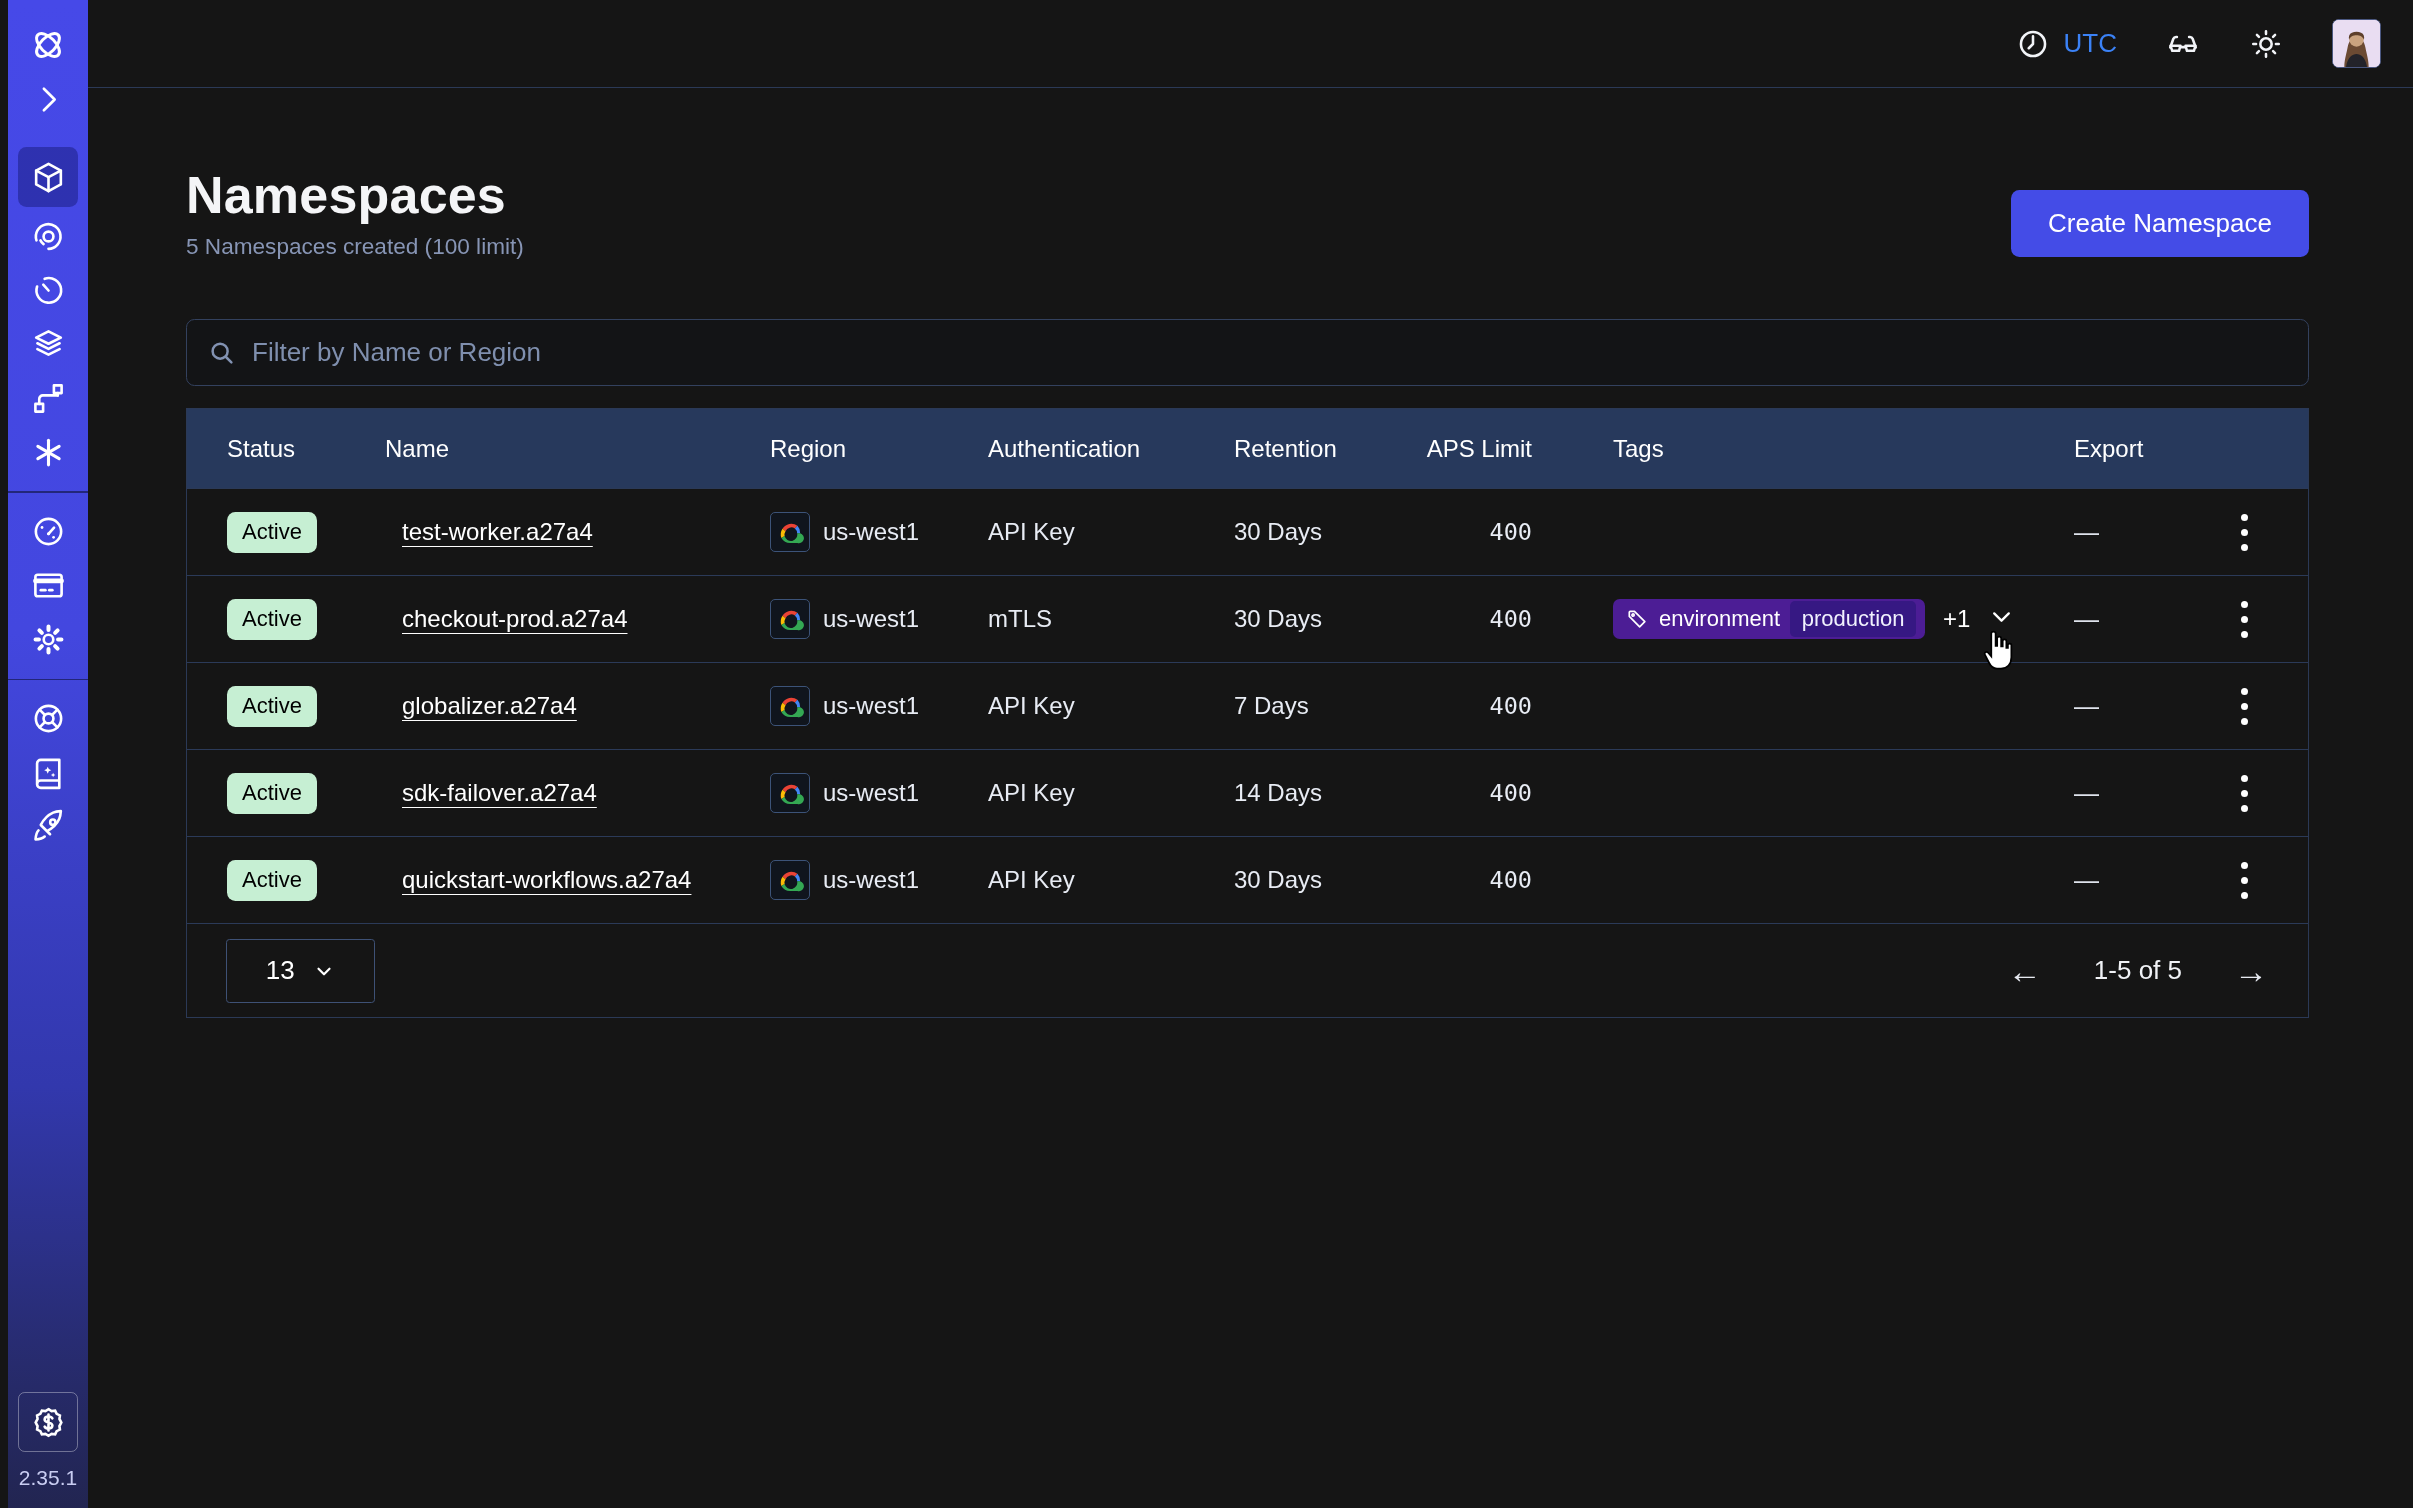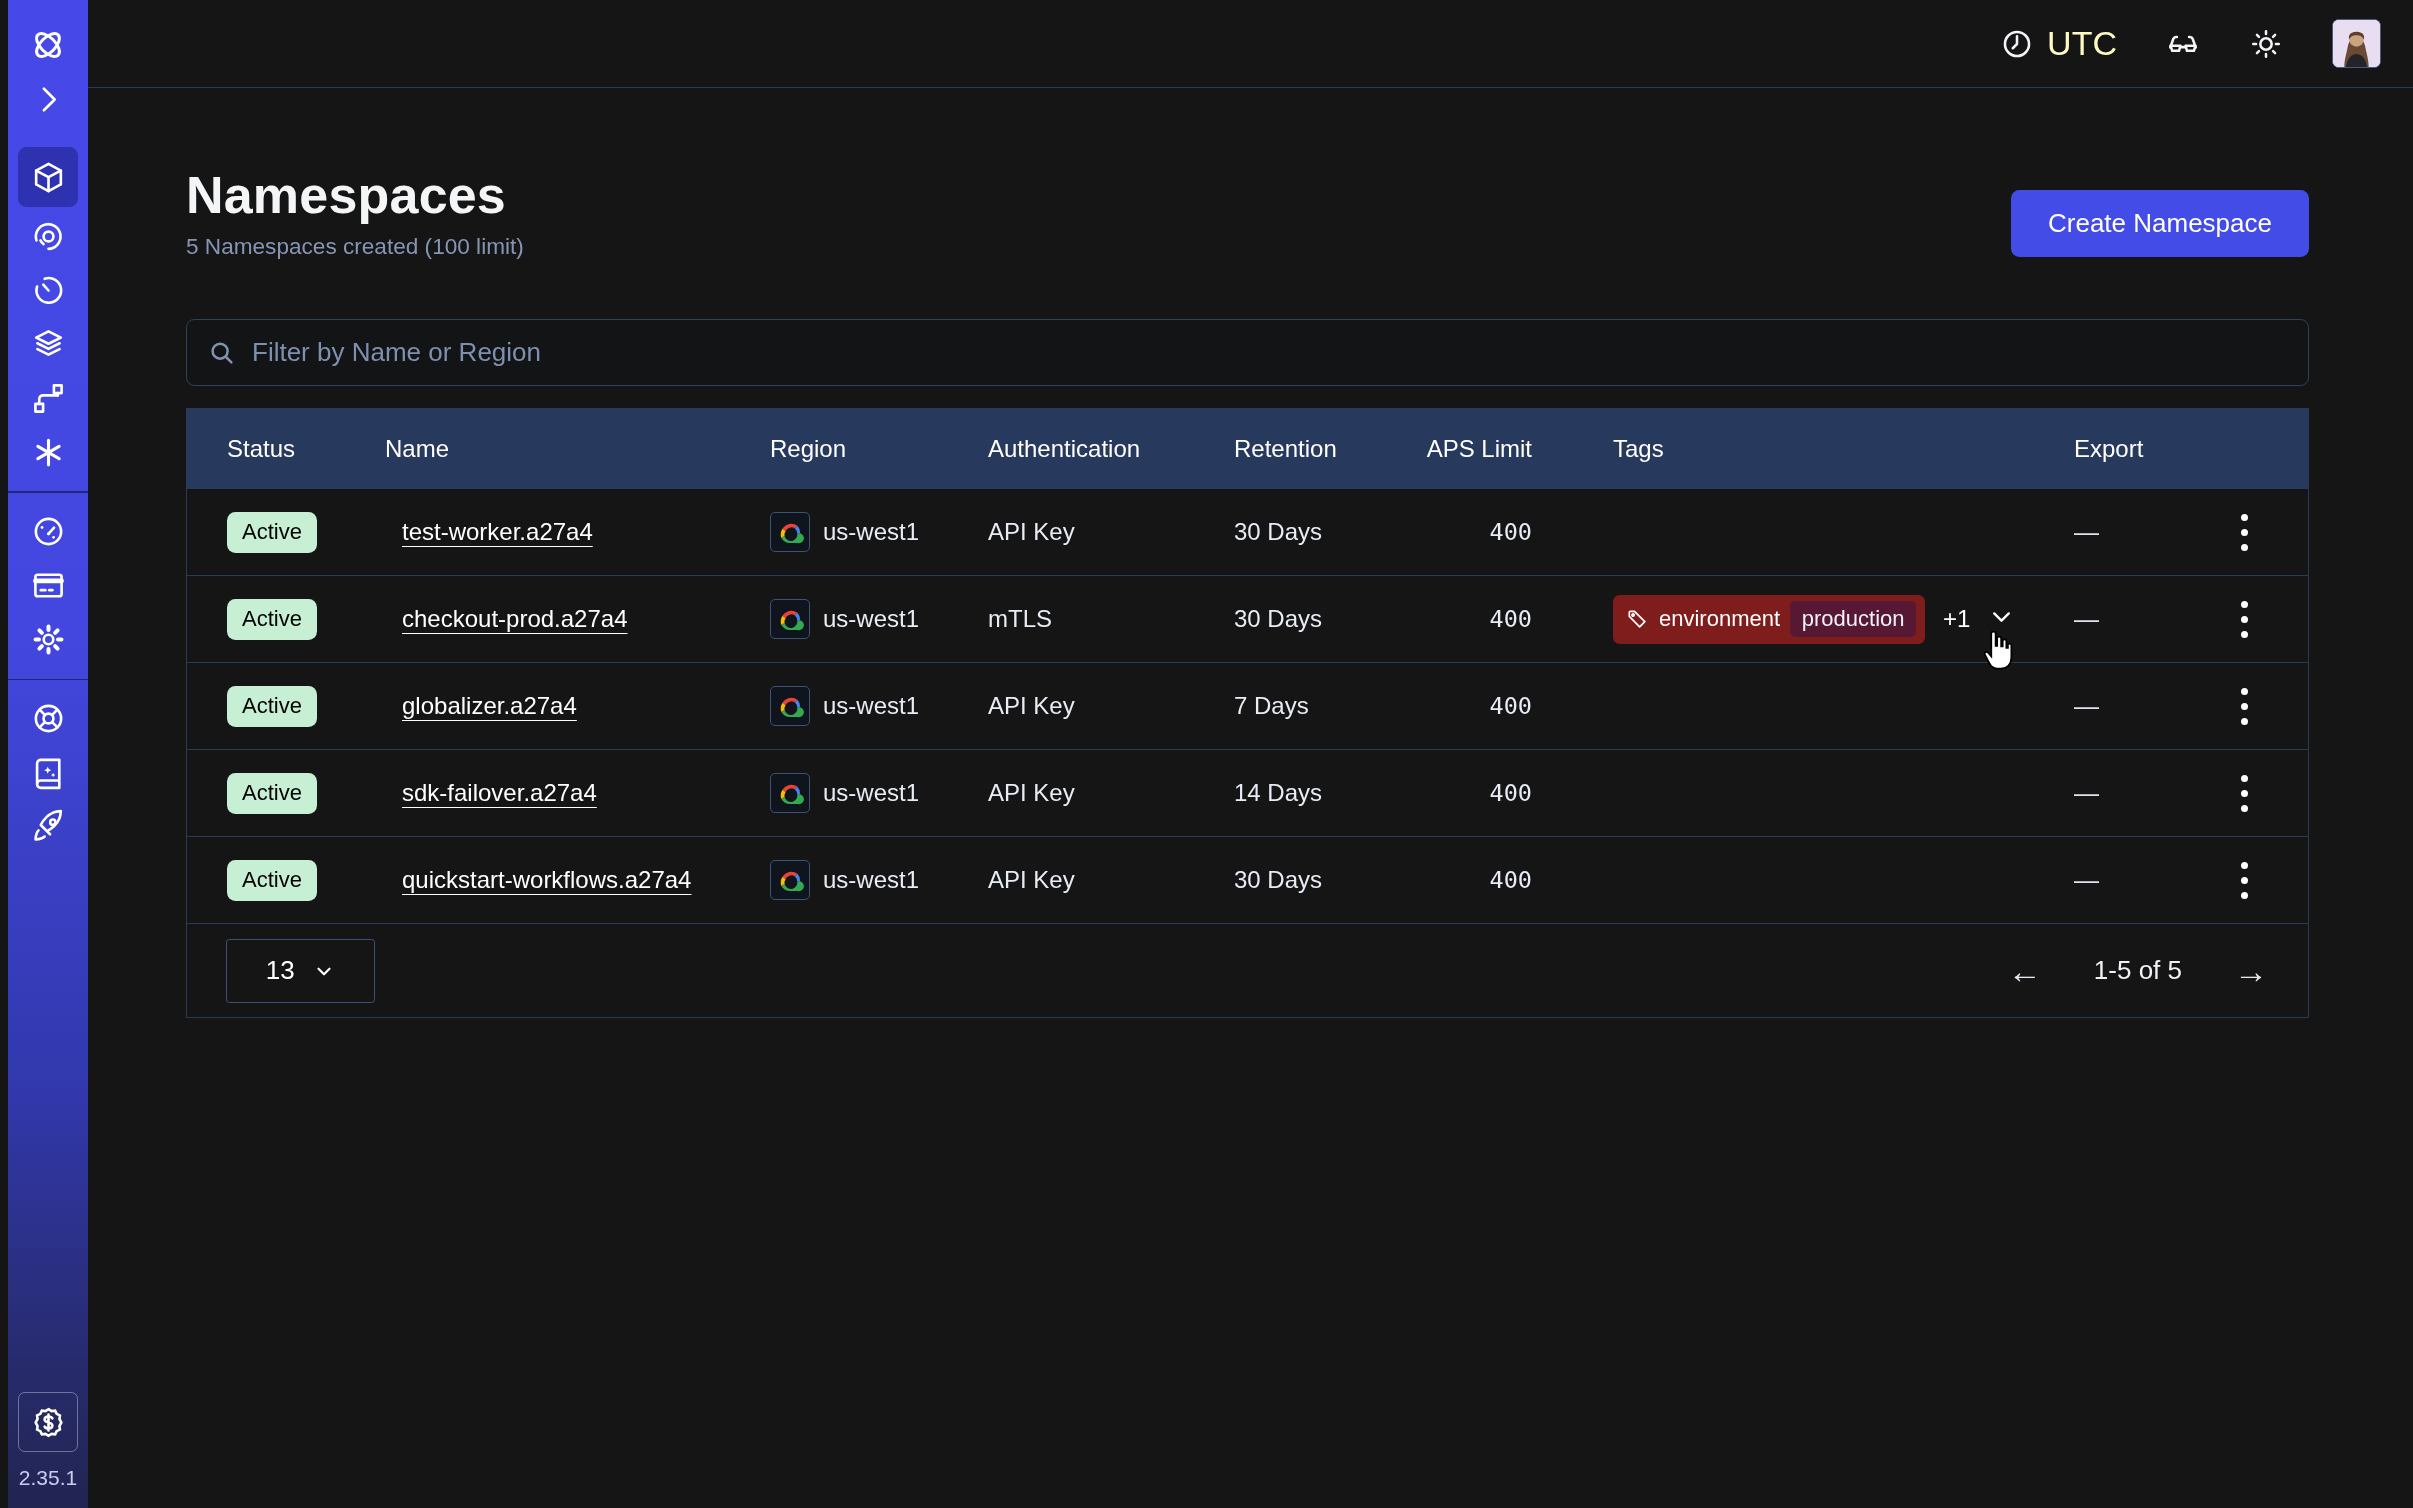--- a/index.html
+++ b/index.html
@@ -35,21 +35,21 @@
   .badge-btn svg { width:37px; height:37px; stroke:#fff; fill:none; stroke-width:1.7; stroke-linecap:round; }
   .version { font-size:21px; color:#c9cdf2; padding-bottom:5px; }
 
   
   .topbar {
     margin-left:80px; height:88px; border-bottom:1.7px solid #2b3956;
     display:flex; align-items:center; justify-content:flex-end; gap:49px; padding-right:32px;
   }
   .tz { display:flex; align-items:center; gap:13.4px; cursor:pointer; }
   .tz svg, .top-icon svg { width:34px; height:34px; stroke:#f2f4f8; fill:none; stroke-width:1.8; stroke-linecap:round; stroke-linejoin:round; }
-  .tz-label { font-size:34px; color:#fef9c3; }
+  .tz-label { font-size:26px; color:#3b82f6; }
   .top-icon { display:flex; align-items:center; cursor:pointer; }
   .avatar { width:49px; height:49px; border-radius:6.7px; border:1.7px solid #4a5780; overflow:hidden; cursor:pointer; background:#e9ddf2; }
   .avatar svg { width:100%; height:100%; display:block; }
 
   
   .main { margin-left:80px; padding:0 104px 0 106px; }
   .page-head { display:flex; justify-content:space-between; margin-top:80px; }
   .page-title { font-size:52px; font-weight:700; letter-spacing:0.2px; color:#f4f5f7; line-height:1.05; }
   .page-sub { margin-top:11.7px; font-size:22.6px; color:#8795b5; }
   .create-btn {
@@ -87,21 +87,21 @@
     display:inline-block; background:#c6efd3; color:#000000; font-size:22px; font-weight:500;
     padding:7.5px 15px; border-radius:8.4px;
   }
   .name-link { color:#ffffff; text-decoration:underline; text-underline-offset:5.9px; text-decoration-thickness:1.3px; cursor:pointer;margin-left:17px; }
   .region-cell { display:flex; align-items:center; gap:13px; }
   .gcp-box { width:40px; height:40px; border:1.7px solid #3c5378; border-radius:5px; background:#10151d; display:flex; align-items:center; justify-content:center; }
   .gcp-box svg { width:27px; height:27px; }
   .aps-cell { justify-self:end; font-family:"DejaVu Sans Mono", monospace; font-size:23.5px; }
   .tags-cell { padding-left:81px; display:flex; align-items:center; gap:18.4px; }
   .tag-chip {
-    display:flex; align-items:center; gap:10px; background:#7f1d1d; height:49px;
+    display:flex; align-items:center; gap:10px; background:#4c1d95; height:40px;
     border-radius:6.7px; padding:0 8.4px 0 13.4px; cursor:pointer;
   }
   .tag-chip svg { width:22.6px; height:22.6px; stroke:#fff; fill:none; stroke-width:1.8; stroke-linejoin:round; }
   .tag-key { font-size:22px; color:#fff; }
   .tag-val { background:rgba(13,16,96,0.35); border-radius:5px; padding:5px 11.7px; font-size:22px; color:#f0f1fd; }
   .tag-more { font-size:24px; color:#fff; }
   .tag-expand svg { width:25px; height:25px; stroke:#fff; fill:none; stroke-width:2.2; stroke-linecap:round; stroke-linejoin:round; cursor:pointer; }
   .export-cell { display:flex; align-items:center; justify-content:space-between; padding:0 55px 0 11px; }
   .dash { font-size:25px; color:#dfe3ec; }
   .kebab { display:flex; flex-direction:column; gap:7.5px; cursor:pointer; padding:5px; }

